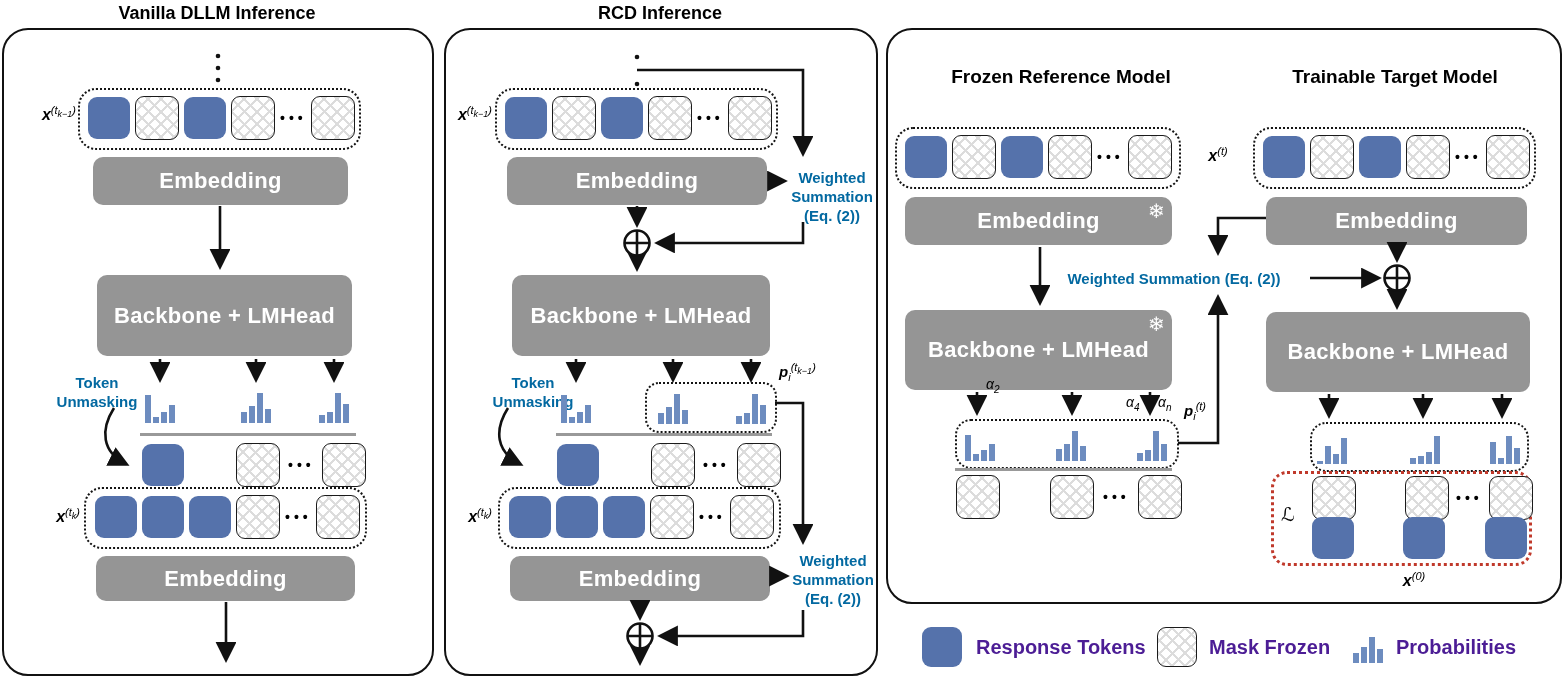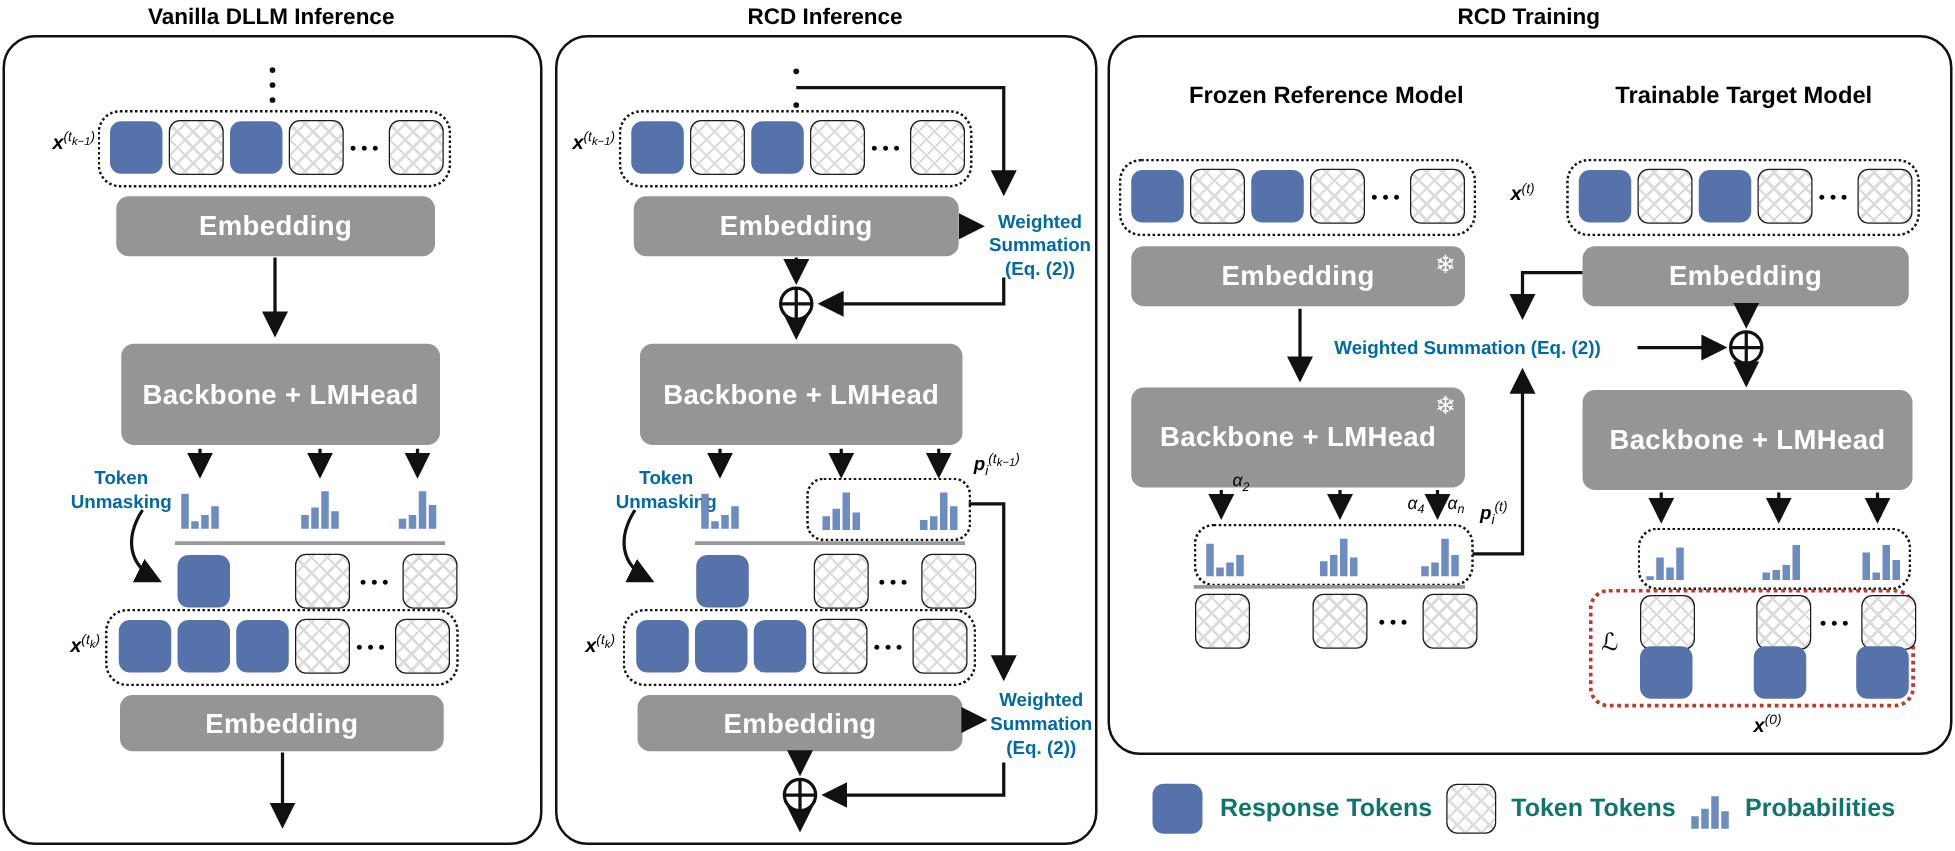--- a/index.html
+++ b/index.html
@@ -31,21 +31,21 @@
   .mlabel{position:absolute;font-family:Liberation Sans, sans-serif;font-size:16px;
       font-weight:bold;font-style:italic;color:#000;white-space:nowrap;}
   .mlabel sup{font-size:11px;font-weight:normal;}
   .mlabel sup sub{font-size:9px;}
   .mlabel .isub{font-size:11px;font-weight:normal;}
   .alpha{font-size:14px;font-weight:normal;}
   .alpha sub{font-size:10px;}
   .loss{font-family:"DejaVu Sans",sans-serif;font-size:19px;font-style:italic;font-weight:normal;}
   .smalltext{position:absolute;font-weight:bold;font-size:15px;line-height:1.28;
       text-align:center;color:#0369a1;}
-  .legtext{position:absolute;font-weight:bold;font-size:20px;color:#0f766e;white-space:nowrap;}
+  .legtext{position:absolute;font-weight:bold;font-size:20px;color:#4c1d95;white-space:nowrap;}
   .legswatch{position:absolute;width:40px;height:40px;border-radius:9px;}
   svg.overlay{position:absolute;left:0;top:0;z-index:6;pointer-events:none;}
 </style>
 </head>
 <body>
 
 <div class="stage">
 
   <div class="title" style="left:2px;top:3px;width:430px;">Vanilla DLLM Inference</div>
   <div class="panel" style="left:2px;top:28px;width:428px;height:644px;"></div>
@@ -196,21 +196,20 @@
   <div class="gbox" style="left:510px;top:556px;width:260px;height:45px;">
       <span>Embedding</span>
     </div>
 
   <div class="smalltext" style="left:789px;top:551px;width:88px;">
     <div>Weighted</div>
     <div>Summation</div>
     <div>(Eq. (2))</div>
   </div>
 
-  <div class="title" style="left:886px;top:3px;width:674px;">RCD Training</div>
   <div class="panel" style="left:886px;top:28px;width:672px;height:572px;"></div>
 
   <div class="subhead" style="left:916px;top:66px;width:290px;">Frozen Reference Model</div>
   <div class="subhead" style="left:1250px;top:66px;width:290px;">Trainable Target Model</div>
 
   <div class="dotrect" style="left:895px;top:127px;width:282px;height:58px;"></div>
   <div class="trow" style="left:905px;top:135px;gap:5px;">
       <span class="token token-blue"></span>
       <span class="token token-mask"></span>
       <span class="token token-blue"></span>
@@ -318,21 +317,21 @@
       <span class="token token-blue"></span>
       <span class="token-spacer" style="width: 26px;"></span>
       <span class="token token-blue"></span>
     </div>
 
   <span class="mlabel" style="left:1388px;top:570px;width:52px;text-align:center;"><span>x</span><sup><span>(0</span><sub></sub><span>)</span></sup></span>
 
   <span class="legswatch token-blue" style="left:922px;top:627px;"></span>
   <span class="legtext" style="left:976px;top:636px;">Response Tokens</span>
   <span class="legswatch token-mask" style="left:1157px;top:627px;box-sizing:border-box;"></span>
-  <span class="legtext" style="left:1209px;top:636px;">Token Tokens</span>
+  <span class="legtext" style="left:1209px;top:636px;">Mask Frozen</span>
   <div class="chart" style="left:1351px;top:633px;width:34px;height:30px;">
       <i class="bar" style="height: 10px;"></i>
       <i class="bar" style="height: 16px;"></i>
       <i class="bar" style="height: 26px;"></i>
       <i class="bar" style="height: 14px;"></i>
     </div>
   <span class="legtext" style="left:1396px;top:636px;">Probabilities</span>
 
   <svg class="overlay" width="1564" height="681" viewBox="0 0 1564 681">
     <defs>

